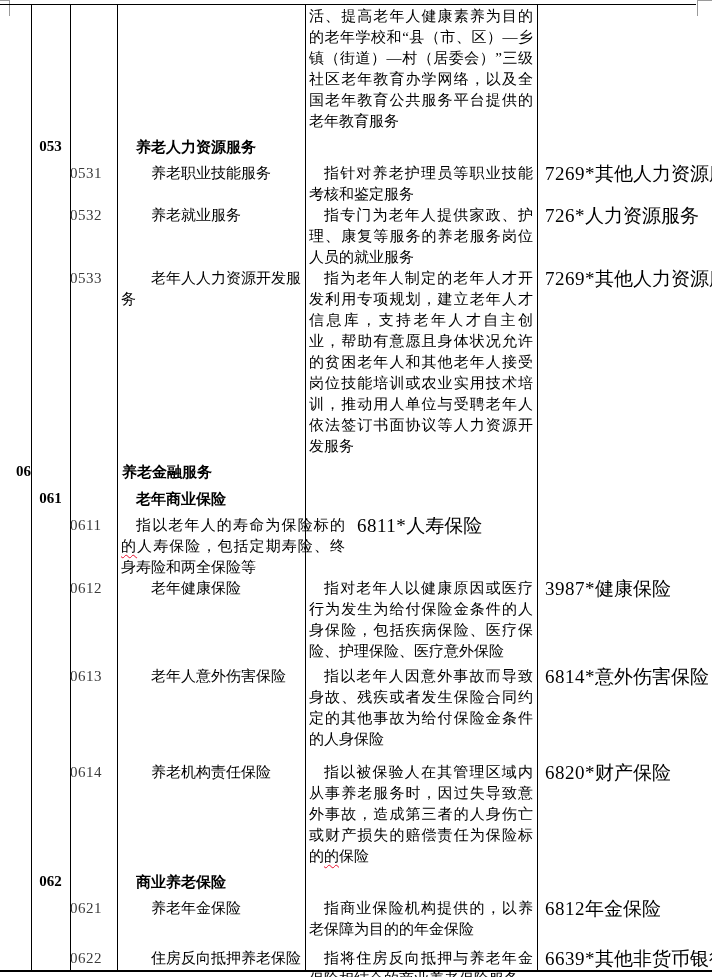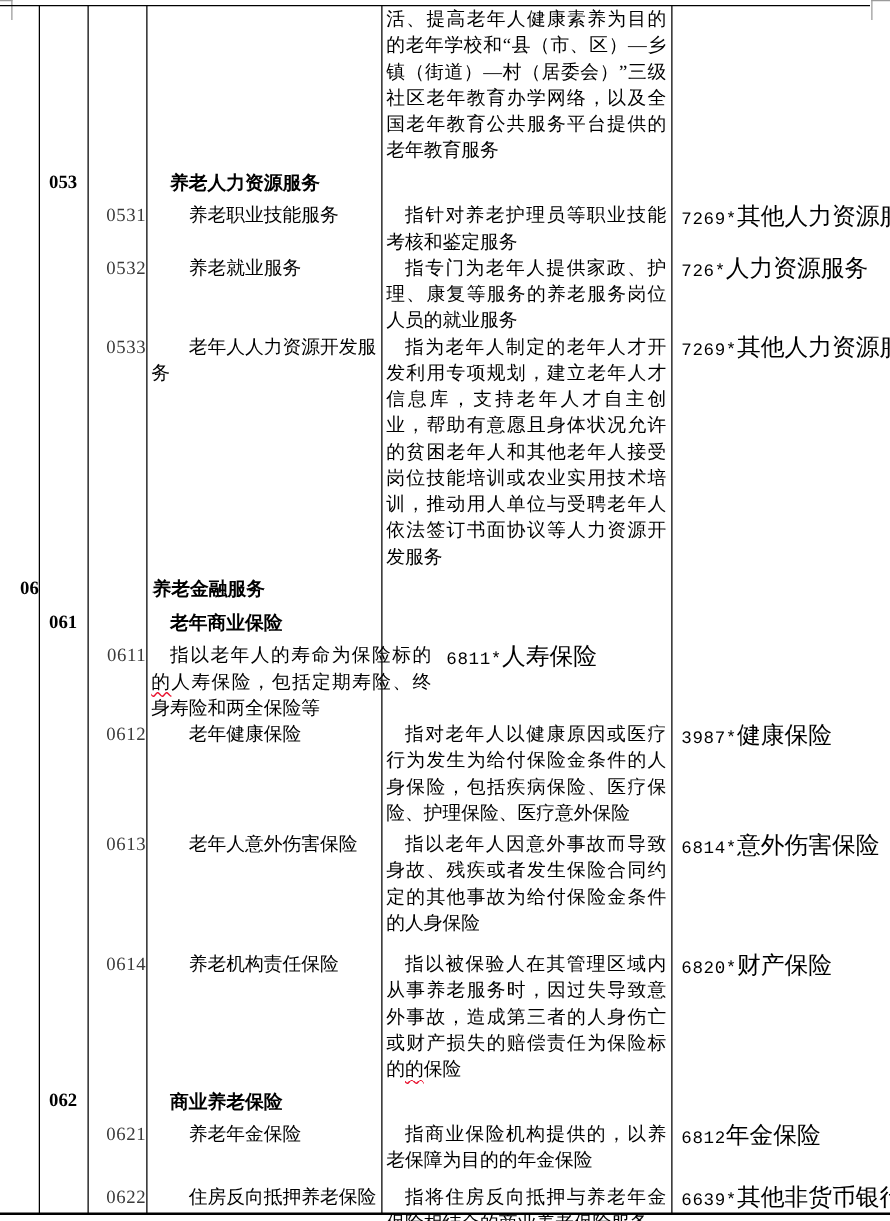--- a/index.html
+++ b/index.html
@@ -18,37 +18,37 @@
   .mark-tl { position:absolute; left:0; top:0; width:9px; height:15px;
              border-top:1px solid #9a9a9a; border-right:1px solid #9a9a9a; }
   .mark-tr { position:absolute; left:697px; top:0; width:15px; height:15px;
              border-top:1px solid #9a9a9a; border-left:1px solid #9a9a9a; }
   
   #rows { position:absolute; left:0; top:6px; width:712px; }
   .row { display:flex; align-items:flex-start; width:712px; }
   .cell { flex:none; font-size:15px; line-height:21px; box-sizing:border-box; }
   .c1 { width:31px;  text-align:right; }
   .c2 { width:39px;  text-align:center; }
-  .c3 { width:47px;  text-align:right; }
+  .c3 { width:47px;  text-align:left; }
   .c4 { width:188px; padding-left:4px; }
   .c5 { width:232px; padding:0 4px 0 4px; text-indent:15px; text-align:justify; }
   .c6 { width:175px; padding-left:8px; white-space:nowrap; }
   .code { font-family:"Liberation Serif","DejaVu Serif",serif; color:#3a3a3a; letter-spacing:0.5px; }
   .lv1 { text-indent:1px; }
   .lv2 { text-indent:15px; }
   .lv3 { text-indent:30px; }
   .row.hdr { margin:4px 0; }
   .row.hdr .code { font-weight:bold; color:#000; letter-spacing:0; }
   .row.hdr .c4 { font-weight:bold; font-family:"Liberation Sans","DejaVu Sans",sans-serif; }
   .row.cont { margin-top:0; }
   .row.cont .c5 { text-indent:0; }
   .gap4  { margin-top:4px; }
   .gap8  { margin-top:8px; }
   .gap12 { margin-top:12px; }
-  .refcode { display:inline-block; min-width:35px; font-size:14px; letter-spacing:0.5px;font-family:Liberation Mono, monospace; }
+  .refcode { display:inline-block; min-width:35px; font-size:19px; letter-spacing:0.5px; }
   .reflabel { font-size:19px; }
   .sq {
     text-decoration-line:underline;
     text-decoration-style:wavy;
     text-decoration-color:#e8112d;
     text-decoration-thickness:1px;
     text-underline-offset:3px;
   }
 </style>
 </head>

